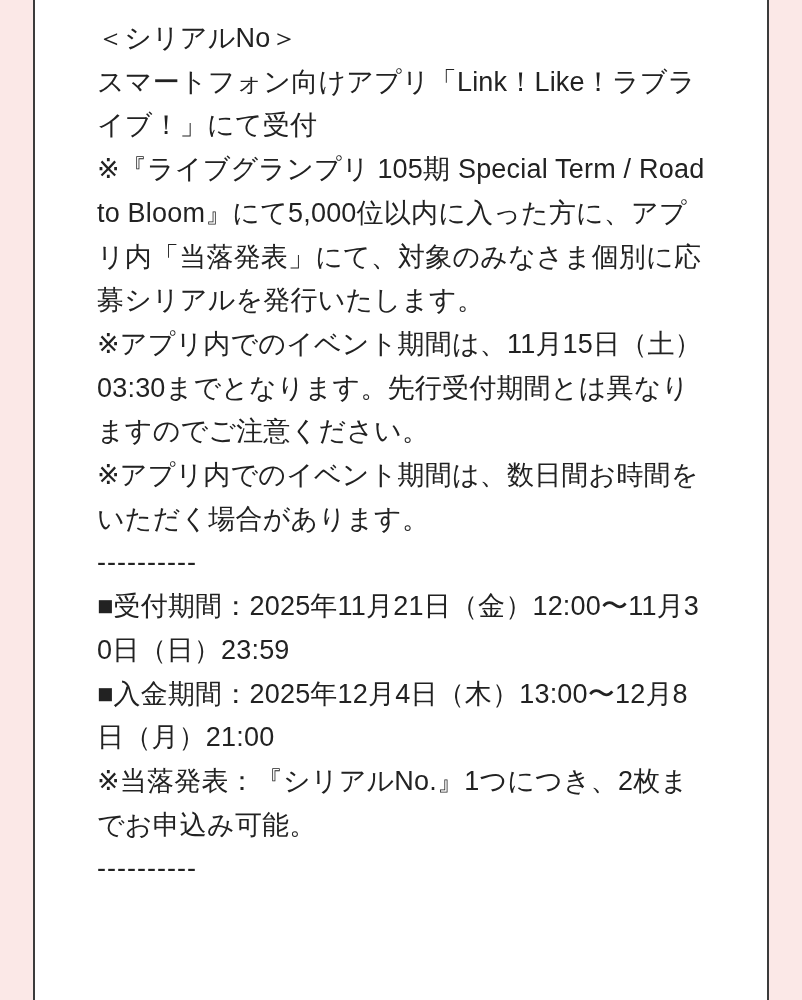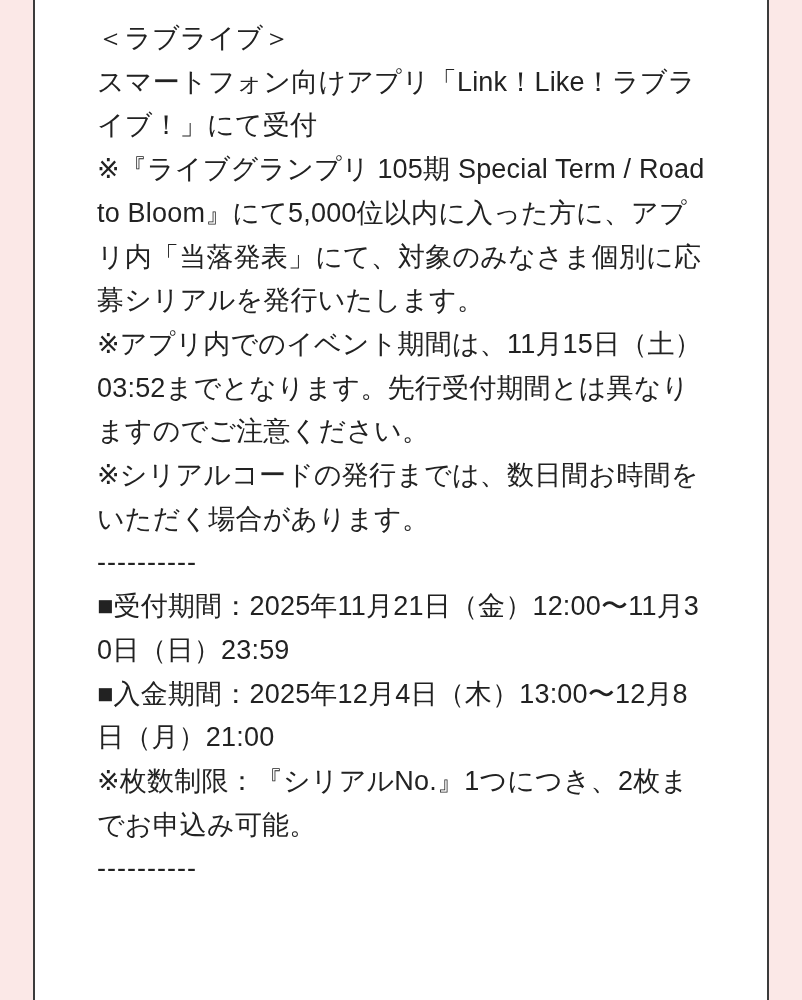--- a/index.html
+++ b/index.html
@@ -45,25 +45,25 @@
   .divider {
     letter-spacing: 1px;
   }
 </style>
 </head>
 <body>
 
 <div class="page">
   <div class="card">
     <div class="content">
-      <p>＜ラブライブ＞</p>
+      <p>＜シリアルNo＞</p>
       <p>スマートフォン向けアプリ「Link！Like！ラブライブ！」にて受付</p>
       <p>※『ライブグランプリ 105期 Special Term / Road to Bloom』にて5,000位以内に入った方に、アプリ内「当落発表」にて、対象のみなさま個別に応募シリアルを発行いたします。</p>
-      <p>※アプリ内でのイベント期間は、11月15日（土）03:52までとなります。先行受付期間とは異なりますのでご注意ください。</p>
-      <p>※シリアルコードの発行までは、数日間お時間をいただく場合があります。</p>
+      <p>※アプリ内でのイベント期間は、11月15日（土）03:30までとなります。先行受付期間とは異なりますのでご注意ください。</p>
+      <p>※アプリ内でのイベント期間は、数日間お時間をいただく場合があります。</p>
       <p class="divider">----------</p>
       <p>■受付期間：2025年11月21日（金）12:00〜11月30日（日）23:59</p>
       <p>■入金期間：2025年12月4日（木）13:00〜12月8日（月）21:00</p>
-      <p>※枚数制限：『シリアルNo.』1つにつき、2枚までお申込み可能。</p>
+      <p>※当落発表：『シリアルNo.』1つにつき、2枚までお申込み可能。</p>
       <p class="divider">----------</p>
     </div>
   </div>
 </div>
 
 </body></html>

